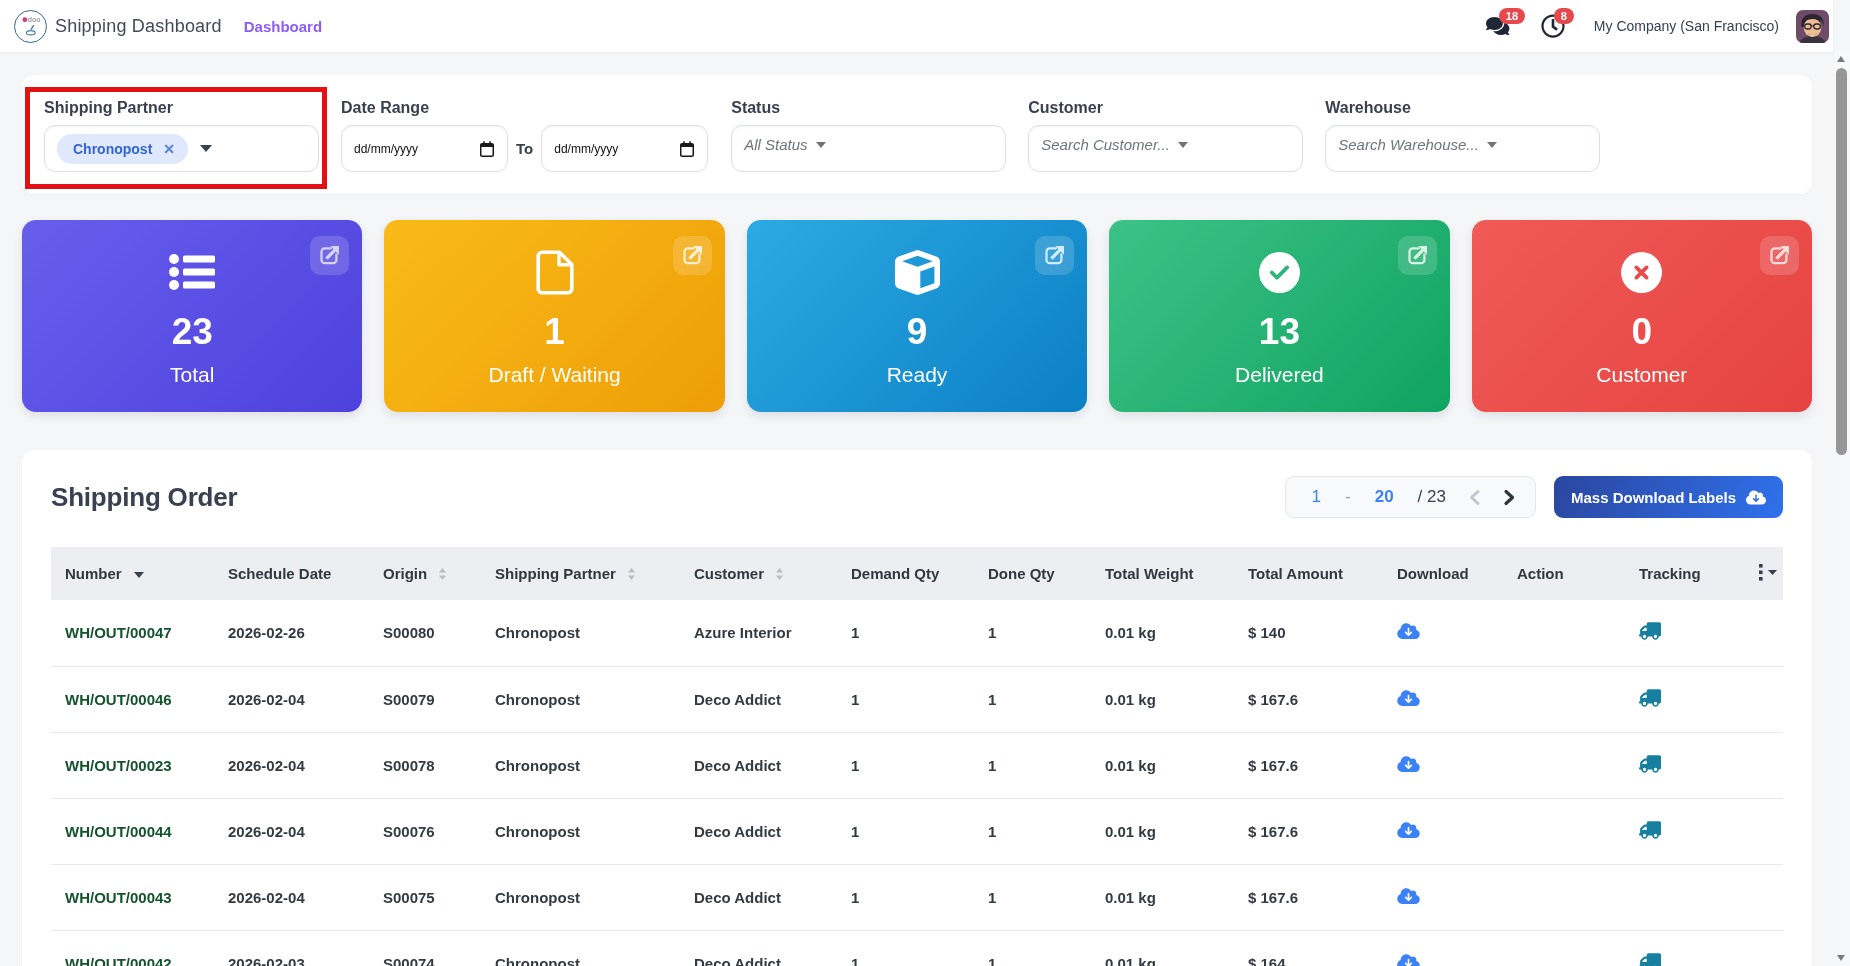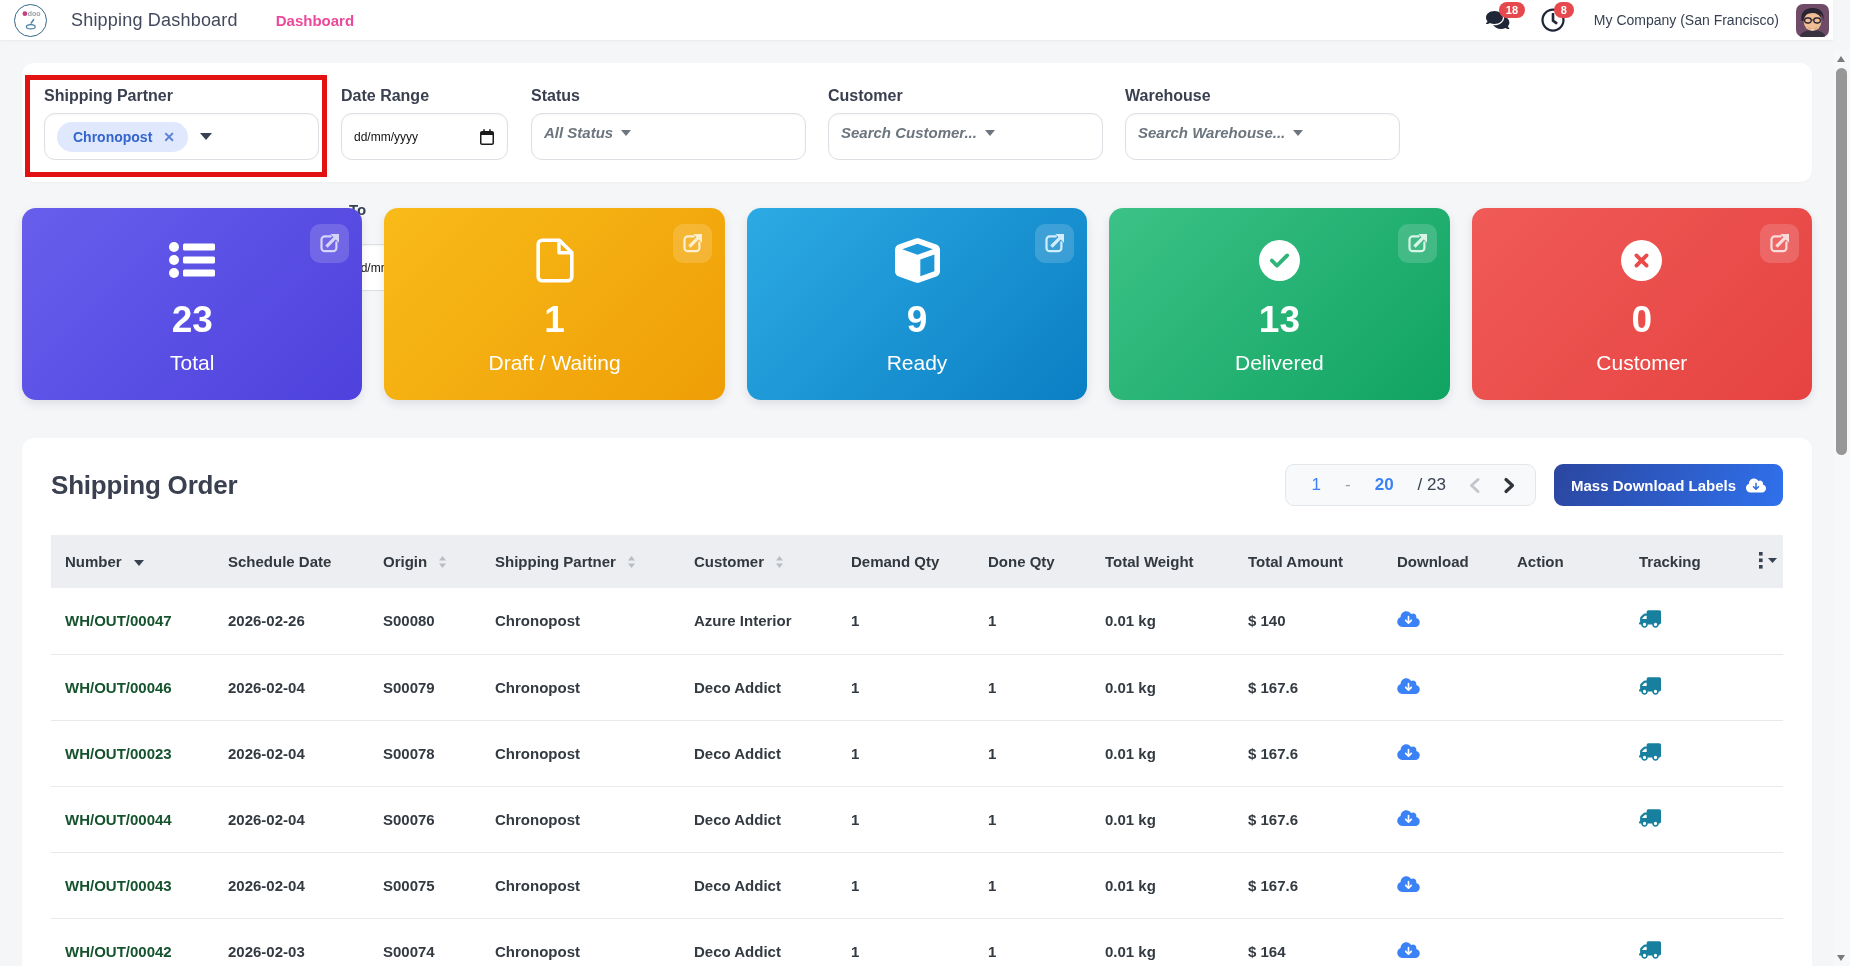--- a/index.html
+++ b/index.html
@@ -6,32 +6,31 @@
 html,body { width:1850px; height:966px; overflow:hidden; }
 body {
   font-family:"Liberation Sans", sans-serif;
   background:#f5f6f8;
   position:relative;
 }
 .page { width:1833px; }
 
 
 .navbar {
-  height:40px; background:#fff; display:flex; align-items:center;
+  height:52px; background:#fff; display:flex; align-items:center;
   box-shadow:0 1px 2px rgba(40,40,60,.06);
   padding:0 4px 0 14px;
-  gap:16px;
 }
 .logo {
   width:33px; height:33px; border-radius:50%;
   border:1.5px solid #35688a; display:flex; flex-direction:column;
   align-items:center; justify-content:center; background:#fff;
 }
 .brand { font-size:18px; color:#42495b; margin-left:8px; letter-spacing:.2px; }
-.navitem { font-size:15px; font-weight:bold; color:#ec4899; margin-left:22px; }
+.navitem { font-size:15px; font-weight:bold; color:#8b5cf6; margin-left:22px; }
 .nav-right { margin-left:auto; display:flex; align-items:center; }
 .iconwrap { position:relative; margin-right:29px; display:flex; align-items:flex-end;}
 .badge {
   position:absolute; top:-6px; left:13px; background:#e5484d; color:#fff;
   font-size:11px; font-weight:bold; border-radius:9px; padding:2px 7px;
   line-height:12px;
 }
 .company { font-size:14px; color:#374151; margin-right:17px; letter-spacing:0; }
 .avatar { width:33px; height:33px; border-radius:7px; overflow:hidden; }
 
@@ -55,21 +54,21 @@
 }
 .tag {
   background:#dfe8fc; color:#3365cd; font-weight:bold; font-size:14px;
   border-radius:16px; padding:7px 13px 7px 16px; display:flex; align-items:center;
 }
 .tag .x { margin-left:11px; color:#5a7fd6; font-weight:bold; font-size:14px; }
 .caret { width:0; height:0; border-left:6px solid transparent; border-right:6px solid transparent; border-top:7px solid #374151; display:inline-block; }
 .dateinput { width:167px; justify-content:space-between; }
 .datetext { font-size:12px; color:#111; }
 .tolabel { font-size:15px; font-weight:bold; color:#374151; margin:41px 8px 0 8px; }
-.ph { font-size:15px; font-weight:bold; font-style:italic; color:#6c757d; display:flex; align-items:center; gap:8px; position:relative; top:-4px;}
+.ph { font-size:15px; font-weight:normal; font-style:italic; color:#6c757d; display:flex; align-items:center; gap:8px; position:relative; top:-4px;}
 .ph .caret { border-top-color:#6c757d; border-left-width:5px; border-right-width:5px; border-top-width:6px;}
 
 
 .cards { display:flex; gap:22px; margin:26px 21px 8px 22px; }
 .card {
   flex:1; height:192px; border-radius:14px; position:relative;
   color:#fff; display:flex; flex-direction:column; align-items:center;
   box-shadow:0 4px 10px rgba(30,30,60,.10);
 }
 .card .icon { margin-top:24px; height:56px; display:flex; align-items:center; }
@@ -174,21 +173,21 @@
 
 <div class="filterbar">
   <div class="fgroup" style="position:relative;">
     <div class="redbox"></div>
     <span class="flabel">Shipping Partner</span>
     <div class="finput w275" style="justify-content:flex-start; gap:12px;">
       <span class="tag">Chronopost <span class="x">✕</span></span>
       <span class="caret"></span>
     </div>
   </div>
-  <div class="fgroup" style="display:flex;flex-direction:column;">
+  <div class="fgroup" style="display:flex;">
     <div>
       <span class="flabel">Date Range</span>
       <div class="finput dateinput">
         <span class="datetext">dd/mm/yyyy</span>
         <svg width="16" height="16" viewBox="0 0 448 512" fill="#1a1a1a">
               <path d="M152 24c0-13.3-10.7-24-24-24s-24 10.7-24 24V64H64C28.7 64 0 92.7 0 128v16 48V448c0 35.3 28.7 64 64 64H384c35.3 0 64-28.7 64-64V192 144 128c0-35.3-28.7-64-64-64H344V24c0-13.3-10.7-24-24-24s-24 10.7-24 24V64H152V24zM48 192H400V448c0 8.8-7.2 16-16 16H64c-8.8 0-16-7.2-16-16V192z"></path>
             </svg>
       </div>
     </div>
     <div class="tolabel">To</div>

